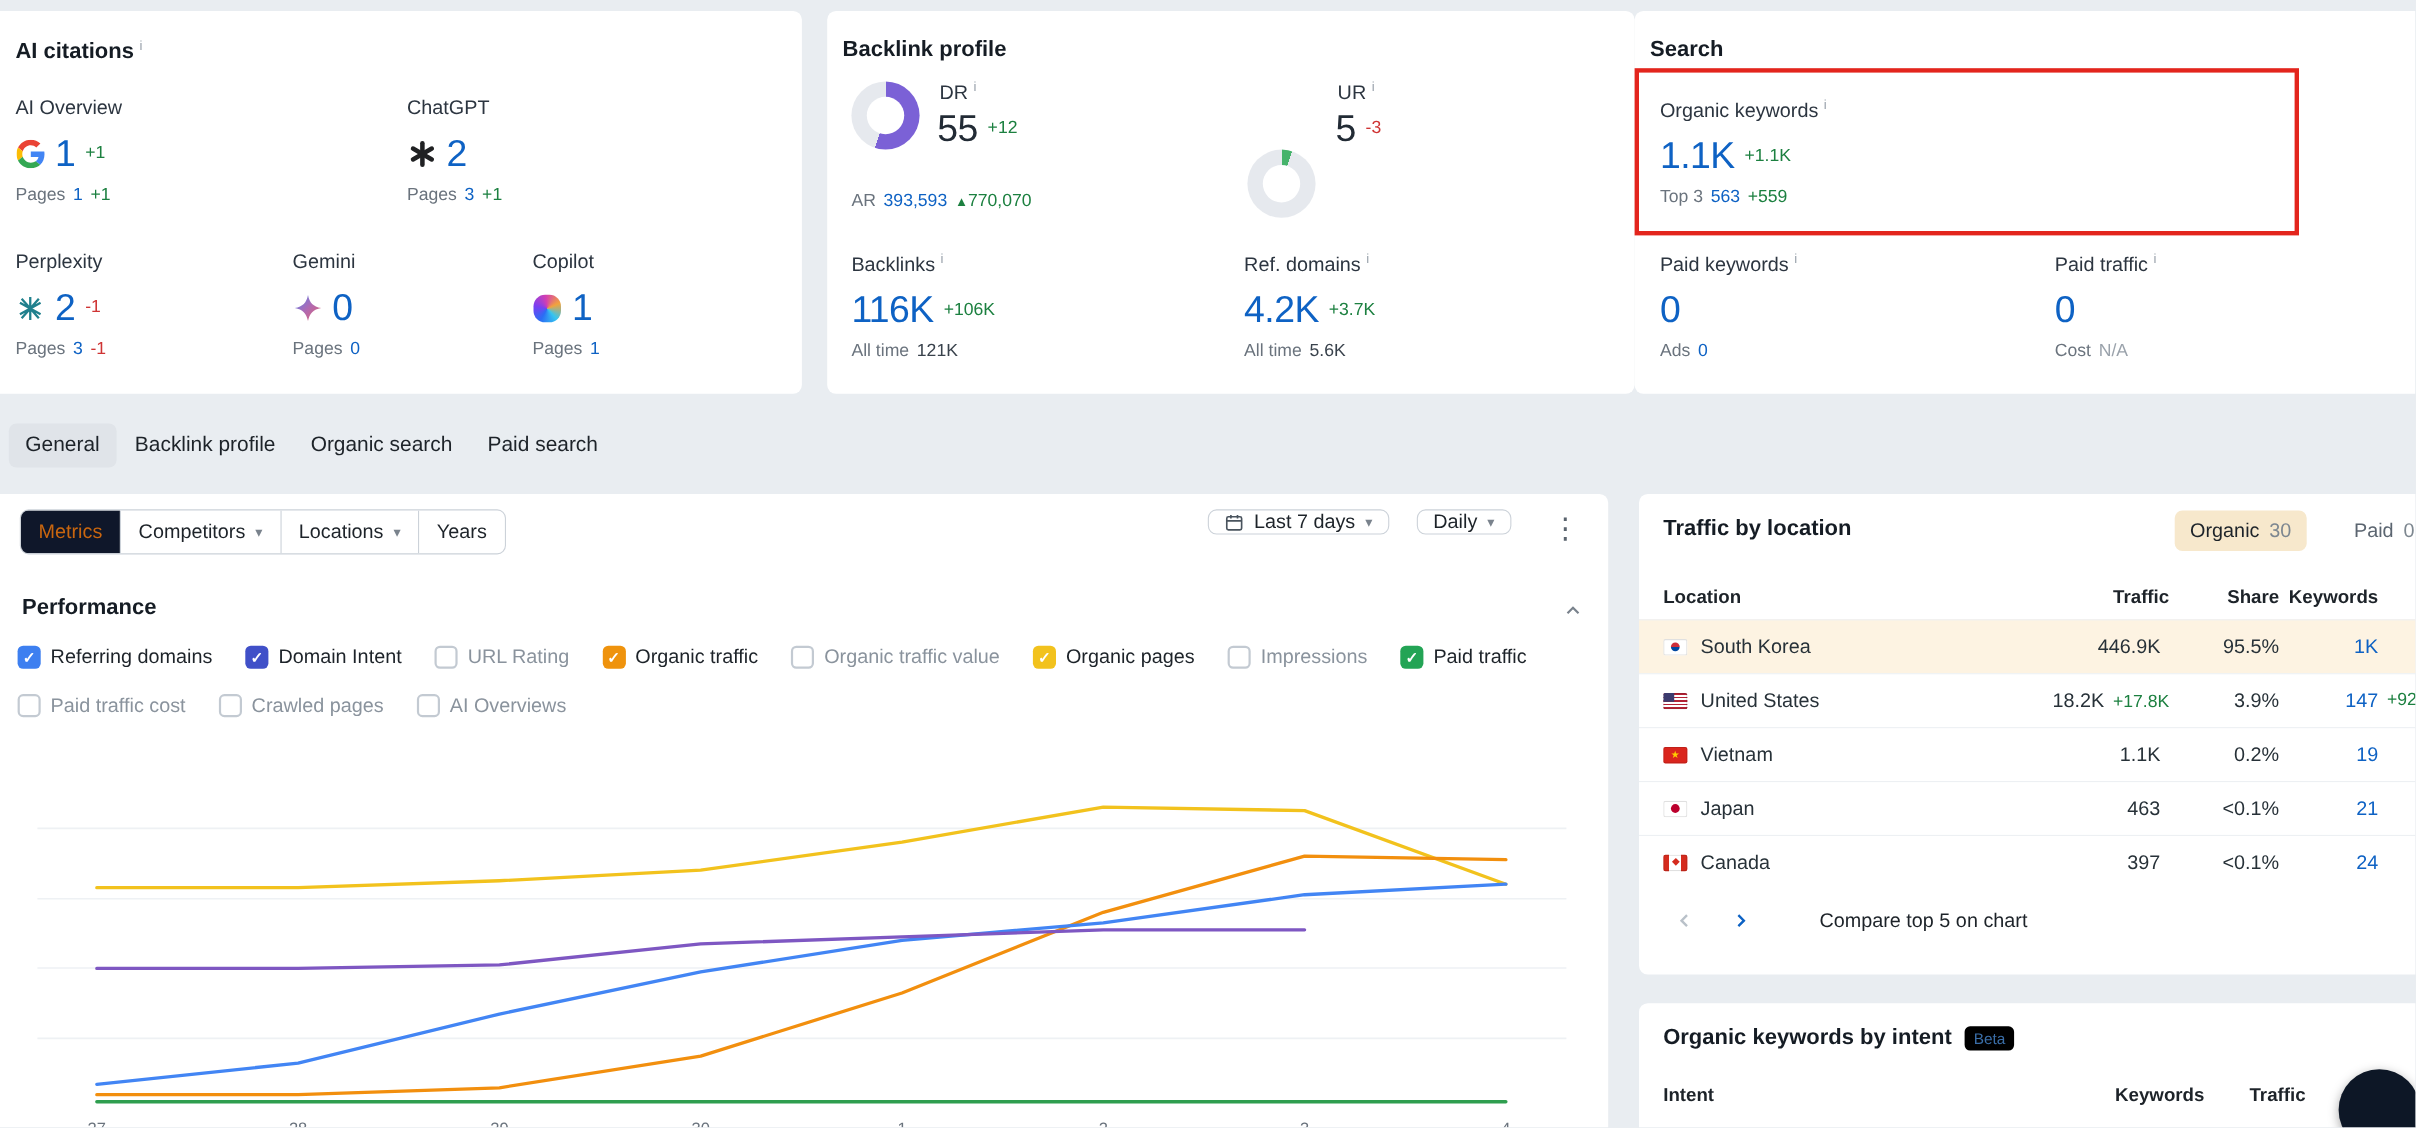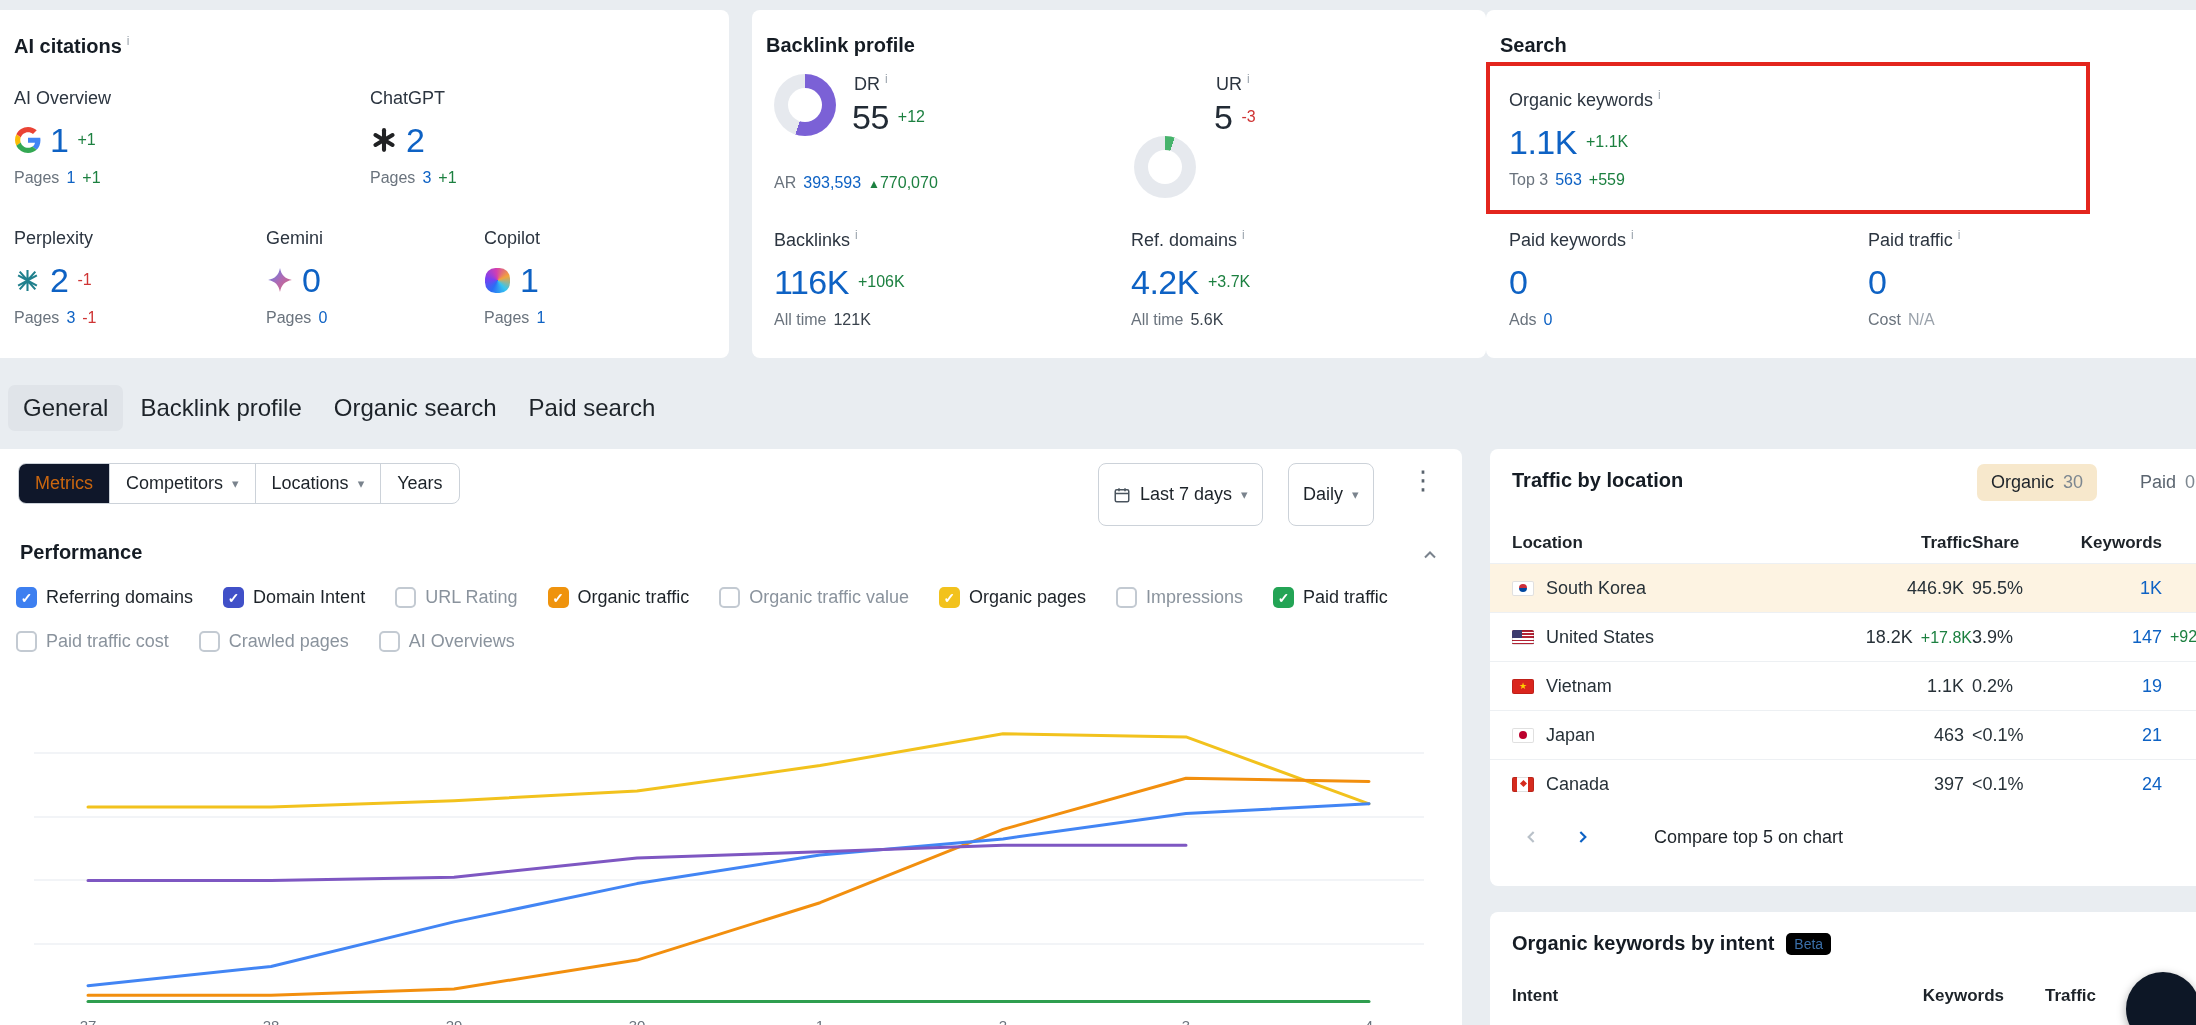--- a/index.html
+++ b/index.html
@@ -36,29 +36,29 @@
   .dr-lab{left:102px;top:62px}.ur-lab{left:464px;top:62px}
   .dr-val{left:100px;top:86px}.ur-val{left:462px;top:86px}
   .ar-line{left:22px;top:164px}
   .b-backlinks{left:22px;top:218px}.b-ref{left:379px;top:218px}
   .tri{font-size:12px;color:#1c8040}
   
   .b-ok{left:23px;top:78px}.b-otr{left:382px;top:78px}.b-pk{left:23px;top:218px}.b-ptr{left:382px;top:218px}
   .red-box{position:absolute;left:1486px;top:62px;width:604px;height:152px;border:4px solid #e3251d;z-index:5;pointer-events:none}
   
   .tabs{position:absolute;left:8px;top:385px;display:flex;gap:2px;align-items:center}
-  .tab{font-size:24px;color:#1d2329;padding:9px 15px;border-radius:7px;cursor:pointer;white-space:nowrap}
+  .tab{font-size:19px;color:#1d2329;padding:9px 15px;border-radius:7px;cursor:pointer;white-space:nowrap}
   .tab.active{background:#e0e4e9}
   
   .panel-main{left:0;top:449px;width:1462px;height:600px;border-top-left-radius:0;border-bottom-left-radius:0}
   .seg{position:absolute;left:18px;top:14px;display:flex;border:1px solid #ccd2d9;border-radius:8px;overflow:hidden;background:#fff}
   .seg-item{display:flex;align-items:center;gap:9px;padding:9px 16px;font-size:18px;color:#1d2329;border-left:1px solid #ccd2d9;cursor:pointer;white-space:nowrap}
   .seg-item.first{border-left:none;color:#c9660f;background:#0f172a}
   .caret{font-size:13px;color:#7a838d}
-  .btn{position:absolute;display:flex;align-items:center;gap:9px;padding:20px 14px;border:1px solid #ccd2d9;border-radius:8px;
+  .btn{position:absolute;display:flex;align-items:center;gap:9px;padding:0 14px;border:1px solid #ccd2d9;border-radius:8px;
        font-size:18px;background:#fff;cursor:pointer;white-space:nowrap}
   .btn-date{left:1098px;top:14px}.btn-daily{left:1288px;top:14px}
   .kebab{position:absolute;left:1410px;top:16px;font-size:26px;color:#5a646e;cursor:pointer}
   .perf-title{position:absolute;left:20px;top:92px;font-size:20px;font-weight:700;color:#151c24}
   .collapse{position:absolute;left:1420px;top:96px;cursor:pointer}
   .cbrow{position:absolute;left:16px;display:flex;gap:30px;align-items:center}
   .r1{top:138px}.r2{top:182px}
   .cb{display:flex;align-items:center;gap:9px;font-size:18px;color:#1d2329;cursor:pointer;white-space:nowrap}
   .cb.off{color:#8a939d}
   .box{width:21px;height:21px;border-radius:5px;display:flex;align-items:center;justify-content:center;color:#fff;font-size:14px;font-weight:700;flex:0 0 auto}
@@ -71,21 +71,21 @@
   .pill{position:absolute;display:flex;gap:9px;align-items:center;font-size:18px;padding:8px 14px;border-radius:7px;cursor:pointer;white-space:nowrap}
   .pill .cnt{color:#7d8790}
   .pill-organic{left:487px;top:15px;background:#f7e8cc;color:#1d2329}
   .pill-paid{left:636px;top:15px;color:#5b6570}
   .loc-table{position:absolute;left:0;top:74px;width:760px}
   .trow{display:flex;align-items:center;height:49px;padding-left:22px;border-top:1px solid #edf0f3;font-size:18px;color:#273138}
   .trow.thead{height:40px;font-weight:700;border-top:none;font-size:17px;color:#1d2329}
   .trow.hl{background:#fdf3e2}
   .c-loc{flex:0 0 300px;display:flex;align-items:center;gap:12px;overflow:hidden}
   .c-tr{flex:0 0 160px;display:flex;justify-content:flex-end;align-items:baseline;gap:8px}
-  .c-sh{flex:0 0 100px;}
+  .c-sh{flex:0 0 100px;text-align:right}
   .c-kw{flex:0 0 90px;text-align:right;position:relative}
   .c-kw .lnk{color:#0e62c4;cursor:pointer}
   .kw-delta{position:absolute;left:calc(100% + 8px);top:1px;font-size:16px;color:#1c8040}
   .flag{width:22px;height:15px;border-radius:2px;position:relative;flex:0 0 auto;box-shadow:inset 0 0 0 1px rgba(0,0,0,.12);overflow:hidden}
   [data-flag="kr"]{background:#fff}
   [data-flag="kr"]::after{content:"";position:absolute;left:7px;top:3.5px;width:8px;height:8px;border-radius:50%;
        background:linear-gradient(180deg,#cd2e3a 50%,#0047a0 50%)}
   [data-flag="us"]{background:repeating-linear-gradient(180deg,#b22234 0 1.6px,#fff 1.6px 3.2px)}
   [data-flag="us"]::after{content:"";position:absolute;left:0;top:0;width:10px;height:8px;background:#3c3b6e}
   [data-flag="vn"]{background:#da251d;color:#ffcd00;font-size:9px;line-height:15px;text-align:center}

